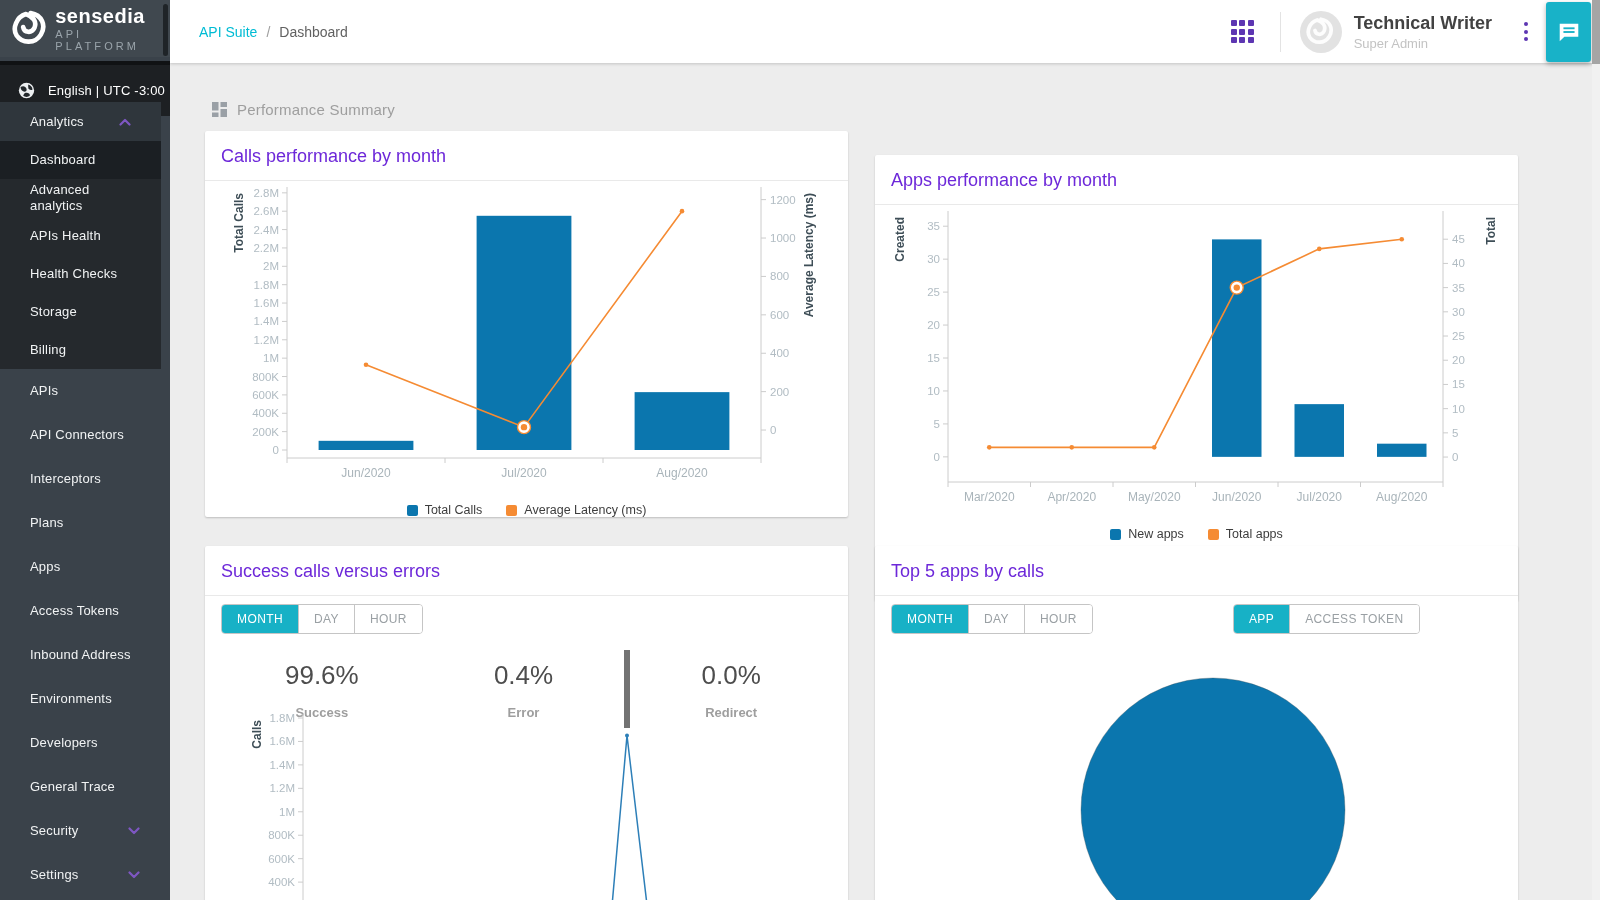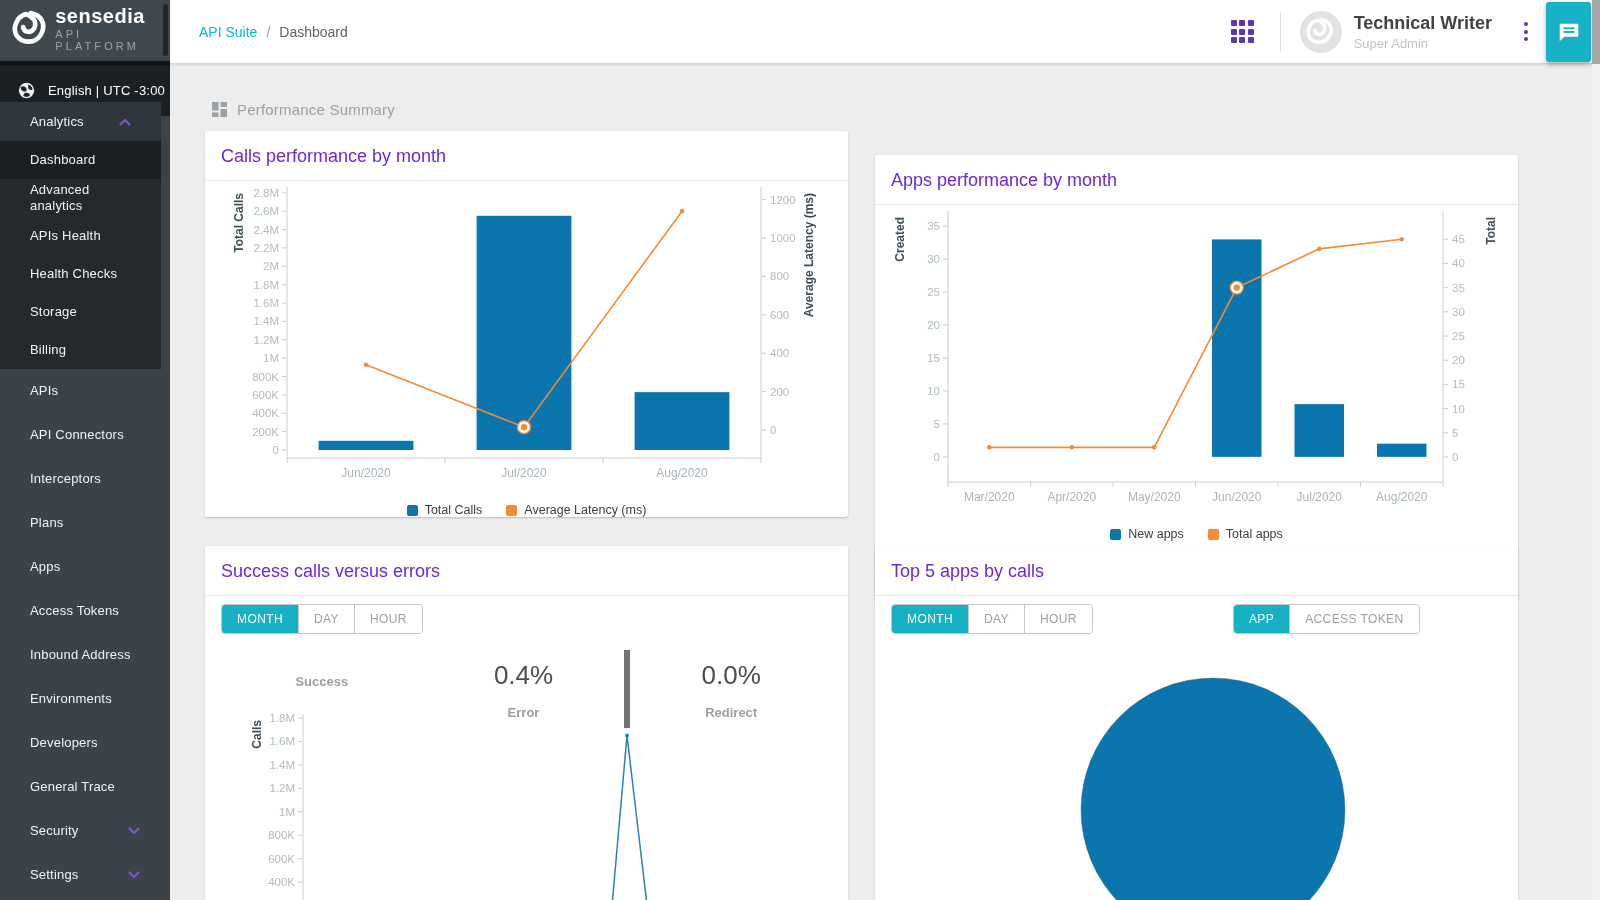--- a/index.html
+++ b/index.html
@@ -399,20 +399,21 @@
     <div class="card-divider"></div>
     <div class="toggles" id="toggles2">
         <div class="tgroup">
           <div class="tg-btn active">MONTH</div>
           <div class="tg-btn">DAY</div>
           <div class="tg-btn">HOUR</div>
         </div>
       </div>
     <div class="stats-row" id="stats2">
         <div class="stat">
+          <div class="v">99.6%</div>
           <div class="l">Success</div>
         </div>
         <div class="stat">
           <div class="v">0.4%</div>
           <div class="l">Error</div>
         </div>
         <div class="stat divided">
           <div class="v">0.0%</div>
           <div class="l">Redirect</div>
         </div>

